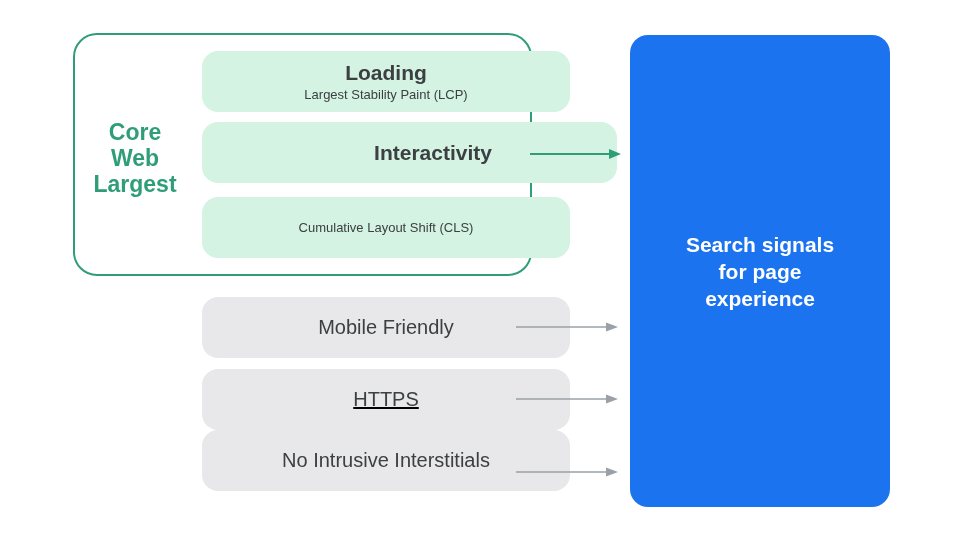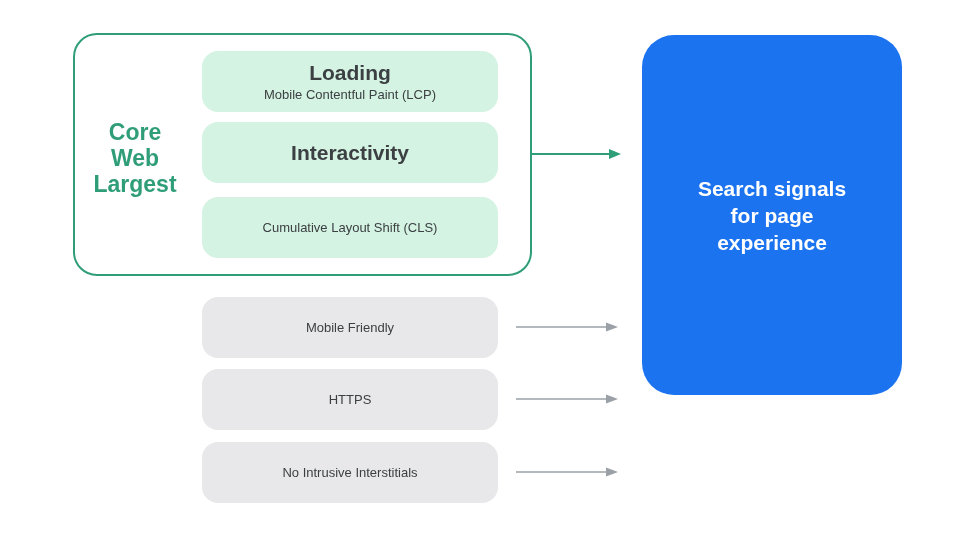--- a/index.html
+++ b/index.html
@@ -28,67 +28,66 @@
     text-align: center;
     font-size: 23px;
     font-weight: 700;
     line-height: 26px;
     color: var(--green-accent, #2f9e78);
   }
   
   .pill {
     position: absolute;
     left: 202px;
-    width: 296px; height: 61px;
+    width: 368px; height: 61px;
     border-radius: 16px;
     display: flex;
     flex-direction: column;
     justify-content: center;
     text-align: center;
   }
   .pill.green { background: var(--green-pill-bg, #d4f3e3); }
   .pill.gray  { background: var(--gray-pill-bg, #e8e8ea); }
-  .p1 { top: 51px; } .p2 { top: 122px; } .p3 { top: 197px; }
-  .g1 { top: 297px; } .g2 { top: 369px; } .g3 { top: 442px; }
+  .p1 { top: 51px; } .p2 { top: 122px; padding-left: 47px; } .p3 { top: 197px; }
+  .g1 { top: 297px; } .g2 { top: 369px; text-decoration: underline; } .g3 { top: 430px; }
   .pill-title {
     font-size: 21px;
     font-weight: 700;
     line-height: 26px;
     color: var(--dark-text, #3c4043);
   }
   .pill-sub {
     font-size: 13px;
     line-height: 17px;
     color: var(--dark-text, #3c4043);
   }
   .gray-label {
-    font-size: 13px;
+    font-size: 20px;
     color: var(--dark-text, #3c4043);
   }
   
   .arrow { position: absolute; display: block; }
   .arrow-green line    { stroke: var(--green-accent, #2f9e78); stroke-width: 2; }
   .arrow-green polygon { fill: var(--green-accent, #2f9e78); }
   .arrow-gray line     { stroke: var(--arrow-gray, #9aa0a6); stroke-width: 1.6; }
   .arrow-gray polygon  { fill: var(--arrow-gray, #9aa0a6); }
   .a-cwv { left: 530px; top: 147px; }
   .a1 { left: 516px; top: 320px; }
   .a2 { left: 516px; top: 392px; }
   .a3 { left: 516px; top: 465px; }
   
   .result-box {
     position: absolute;
     left: 630px; top: 35px;
-    width: 260px; height: 360px;
+    width: 260px; height: 472px;
     background: var(--blue-box-bg, #1b73f0);
-    border-radius: 32px;
+    border-radius: 18px;
     display: flex;
     align-items: center;
     justify-content: center;
-    margin-left: 12px;
   }
   .result-text {
     width: 170px;
     text-align: center;
     font-size: 21px;
     font-weight: 700;
     line-height: 27px;
     color: var(--blue-box-text, #ffffff);
   }
 </style>
@@ -96,21 +95,21 @@
 <body>
 
 <div class="canvas">
 
   <div class="cwv-container"></div>
 
   <div class="cwv-label">Core Web Largest</div>
 
   <div class="pill green p1">
     <div class="pill-title">Loading</div>
-    <div class="pill-sub">Mobile Contentful Paint (LCP)</div>
+    <div class="pill-sub">Largest Stability Paint (LCP)</div>
   </div>
 
   <div class="pill green p2">
     <div class="pill-title">Interactivity</div>
   </div>
 
   <div class="pill green p3">
     <div class="pill-sub">Cumulative Layout Shift (CLS)</div>
   </div>
 

